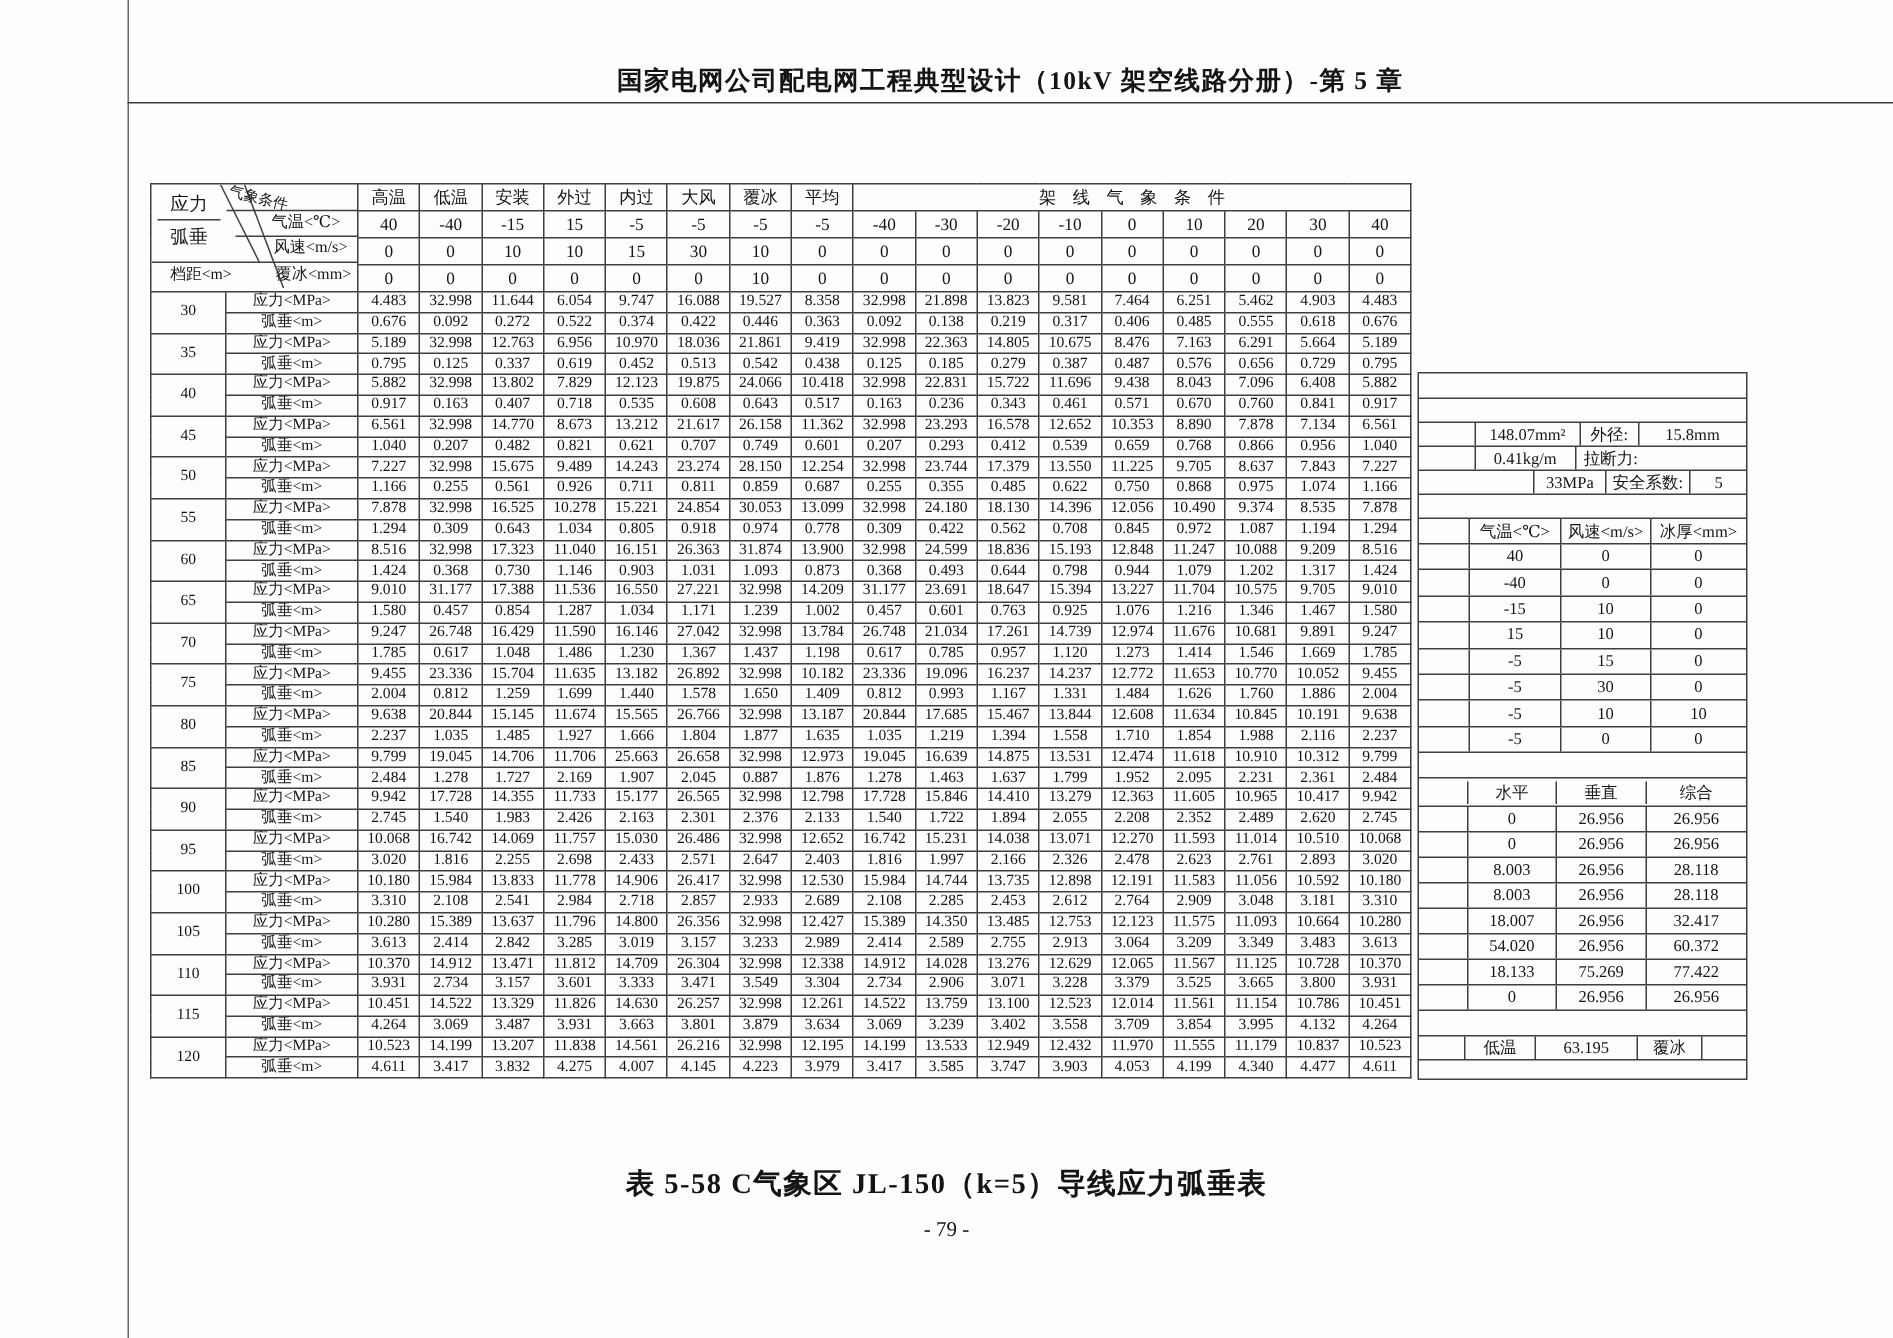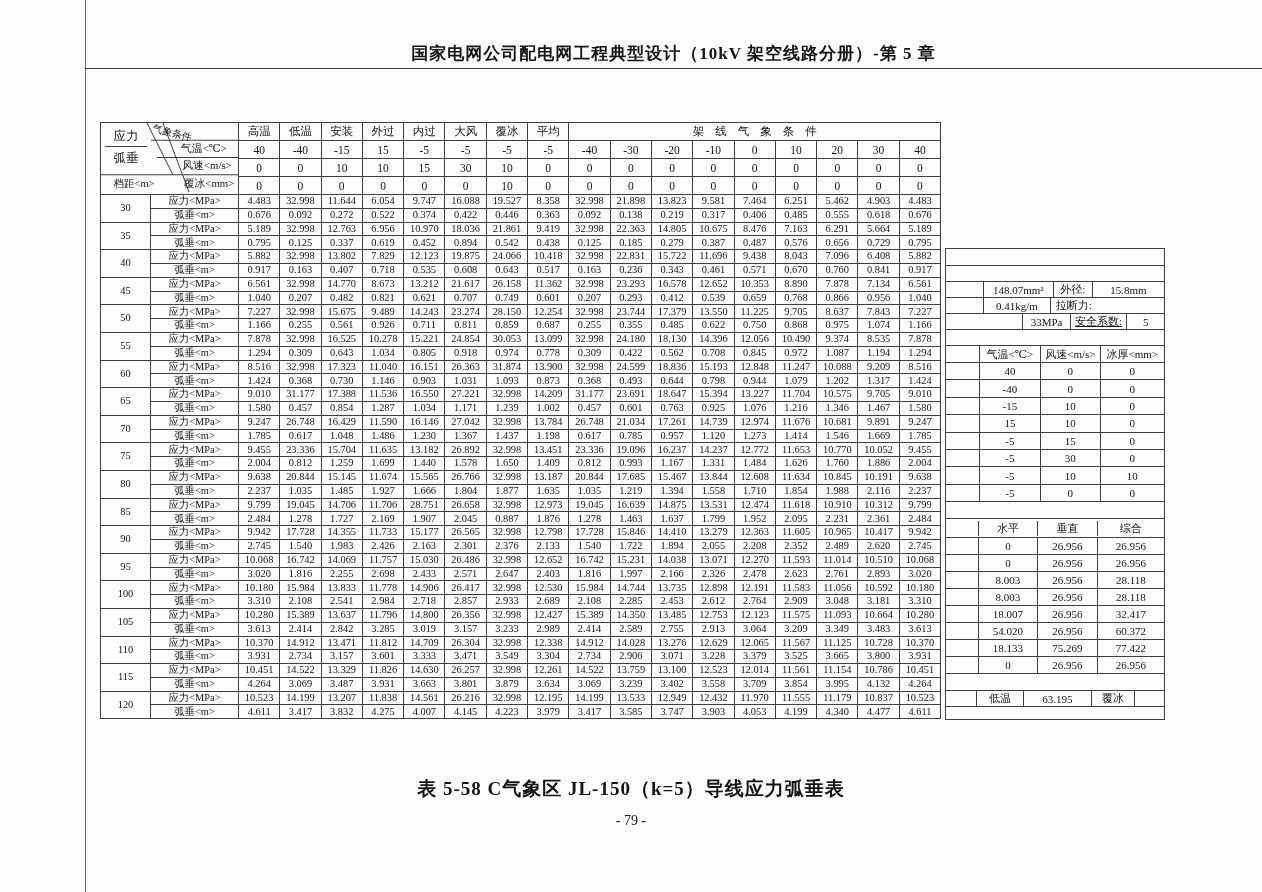--- a/index.html
+++ b/index.html
@@ -241,21 +241,21 @@
           <td>5.664</td>
           <td>5.189</td>
         </tr>
         <tr>
           <td class="mt-rowlabel">弧垂&lt;m&gt;</td>
           <td>0.795</td>
           <td>0.125</td>
           <td>0.337</td>
           <td>0.619</td>
           <td>0.452</td>
-          <td>0.894</td>
+          <td>0.513</td>
           <td>0.542</td>
           <td>0.438</td>
           <td>0.125</td>
           <td>0.185</td>
           <td>0.279</td>
           <td>0.387</td>
           <td>0.487</td>
           <td>0.576</td>
           <td>0.656</td>
           <td>0.729</td>
@@ -551,21 +551,21 @@
         <tr>
           <td class="mt-span" rowspan="2">75</td>
           <td class="mt-rowlabel">应力&lt;MPa&gt;</td>
           <td>9.455</td>
           <td>23.336</td>
           <td>15.704</td>
           <td>11.635</td>
           <td>13.182</td>
           <td>26.892</td>
           <td>32.998</td>
-          <td>13.451</td>
+          <td>10.182</td>
           <td>23.336</td>
           <td>19.096</td>
           <td>16.237</td>
           <td>14.237</td>
           <td>12.772</td>
           <td>11.653</td>
           <td>10.770</td>
           <td>10.052</td>
           <td>9.455</td>
         </tr>
@@ -630,21 +630,21 @@
           <td>2.116</td>
           <td>2.237</td>
         </tr>
         <tr>
           <td class="mt-span" rowspan="2">85</td>
           <td class="mt-rowlabel">应力&lt;MPa&gt;</td>
           <td>9.799</td>
           <td>19.045</td>
           <td>14.706</td>
           <td>11.706</td>
-          <td>28.751</td>
+          <td>25.663</td>
           <td>26.658</td>
           <td>32.998</td>
           <td>12.973</td>
           <td>19.045</td>
           <td>16.639</td>
           <td>14.875</td>
           <td>13.531</td>
           <td>12.474</td>
           <td>11.618</td>
           <td>10.910</td>
@@ -978,21 +978,21 @@
     </div>
     <div class="prow" style="height: 16px;">
       <div class="pcell" style="width: 37px;">单位重:</div>
       <div class="pcell" style="width: 68px;">0.41kg/m</div>
       <div class="pcell" style="width: 47px;">拉断力:</div>
       <div class="pcell" style="width: 68px; margin-top: 16px;">24.43kN</div>
     </div>
     <div class="prow" style="height: 16px;">
       <div class="pcell" style="width: 77px;">最大使用应力:</div>
       <div class="pcell" style="width: 48px;">33MPa</div>
-      <div class="pcell" style="width: 57px; text-decoration: underline;">安全系数:</div>
+      <div class="pcell" style="width: 57px;">安全系数:</div>
       <div class="pcell" style="width: 38px;">5</div>
     </div>
     <div class="prow" style="height: 16px;">
       <div class="pcell ptitle" style="flex: 1 1 0%;">气象条件</div>
     </div>
     <div class="prow" style="height: 17px;">
       <div class="pcell" style="width: 33px;"></div>
       <div class="pcell" style="width: 62px;">气温&lt;℃&gt;</div>
       <div class="pcell" style="width: 60px;">风速&lt;m/s&gt;</div>
       <div class="pcell" style="width: 65px;">冰厚&lt;mm&gt;</div>

